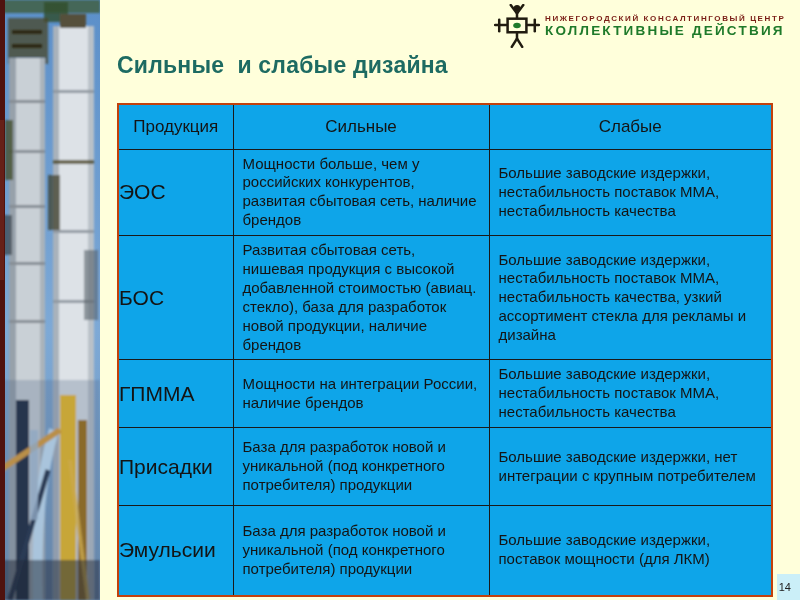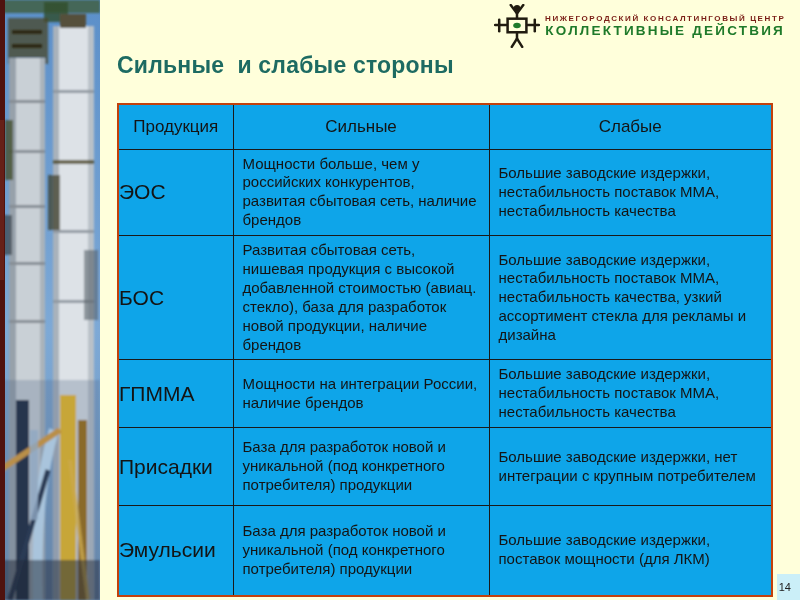--- a/index.html
+++ b/index.html
@@ -3,21 +3,21 @@
 <meta charset="utf-8">
 <style>
   * { margin:0; padding:0; box-sizing:border-box; }
   html,body { width:800px; height:600px; }
   body { font-family:"Liberation Sans", sans-serif; }
   .slide { position:relative; width:800px; height:600px; background:#ffffdb; overflow:hidden; }
 
   .photo { position:absolute; left:0; top:0; display:block; }
 
   .logo { position:absolute; top:4px; left:494px; display:flex; align-items:center; gap:5px; }
-  .logo-text { display:flex; flex-direction:column; justify-content:center;align-items:center; }
+  .logo-text { display:flex; flex-direction:column; justify-content:center; }
   .logo-line1 { font-size:8px; font-weight:bold; color:#7a1d15; letter-spacing:1.6px; white-space:nowrap; }
   .logo-line2 { font-size:13.5px; font-weight:bold; color:#1e7a2a; letter-spacing:2.2px; white-space:nowrap; }
 
   .title { position:absolute; left:117px; top:52px; font-size:23px; font-weight:bold;
            color:#1d6b62; white-space:pre-wrap; letter-spacing:0.2px; }
 
   table.swot { position:absolute; left:117px; top:103px; width:654px;
                border-collapse:collapse; table-layout:fixed; color:#141414;
                border:2px solid #c2410c; background:#0ea5e9; }
   .swot th, .swot td { border:1px solid #1a1a1a; }
@@ -106,21 +106,21 @@
         <path d="M39,15 L39,26"></path>
       </g>
       <ellipse cx="22" cy="20.5" rx="3.6" ry="2.6" fill="#1e7a2a"></ellipse>
     </svg>
     <div class="logo-text">
       <div class="logo-line1">НИЖЕГОРОДСКИЙ КОНСАЛТИНГОВЫЙ ЦЕНТР</div>
       <div class="logo-line2">КОЛЛЕКТИВНЫЕ ДЕЙСТВИЯ</div>
     </div>
   </div>
 
-  <h1 class="title">Сильные  и слабые стороны</h1>
+  <h1 class="title">Сильные  и слабые дизайна</h1>
 
   <table class="swot">
     <colgroup>
       <col style="width:115px">
       <col style="width:256px">
       <col style="width:283px">
     </colgroup>
     <thead>
       <tr>
         <th>Продукция</th>

